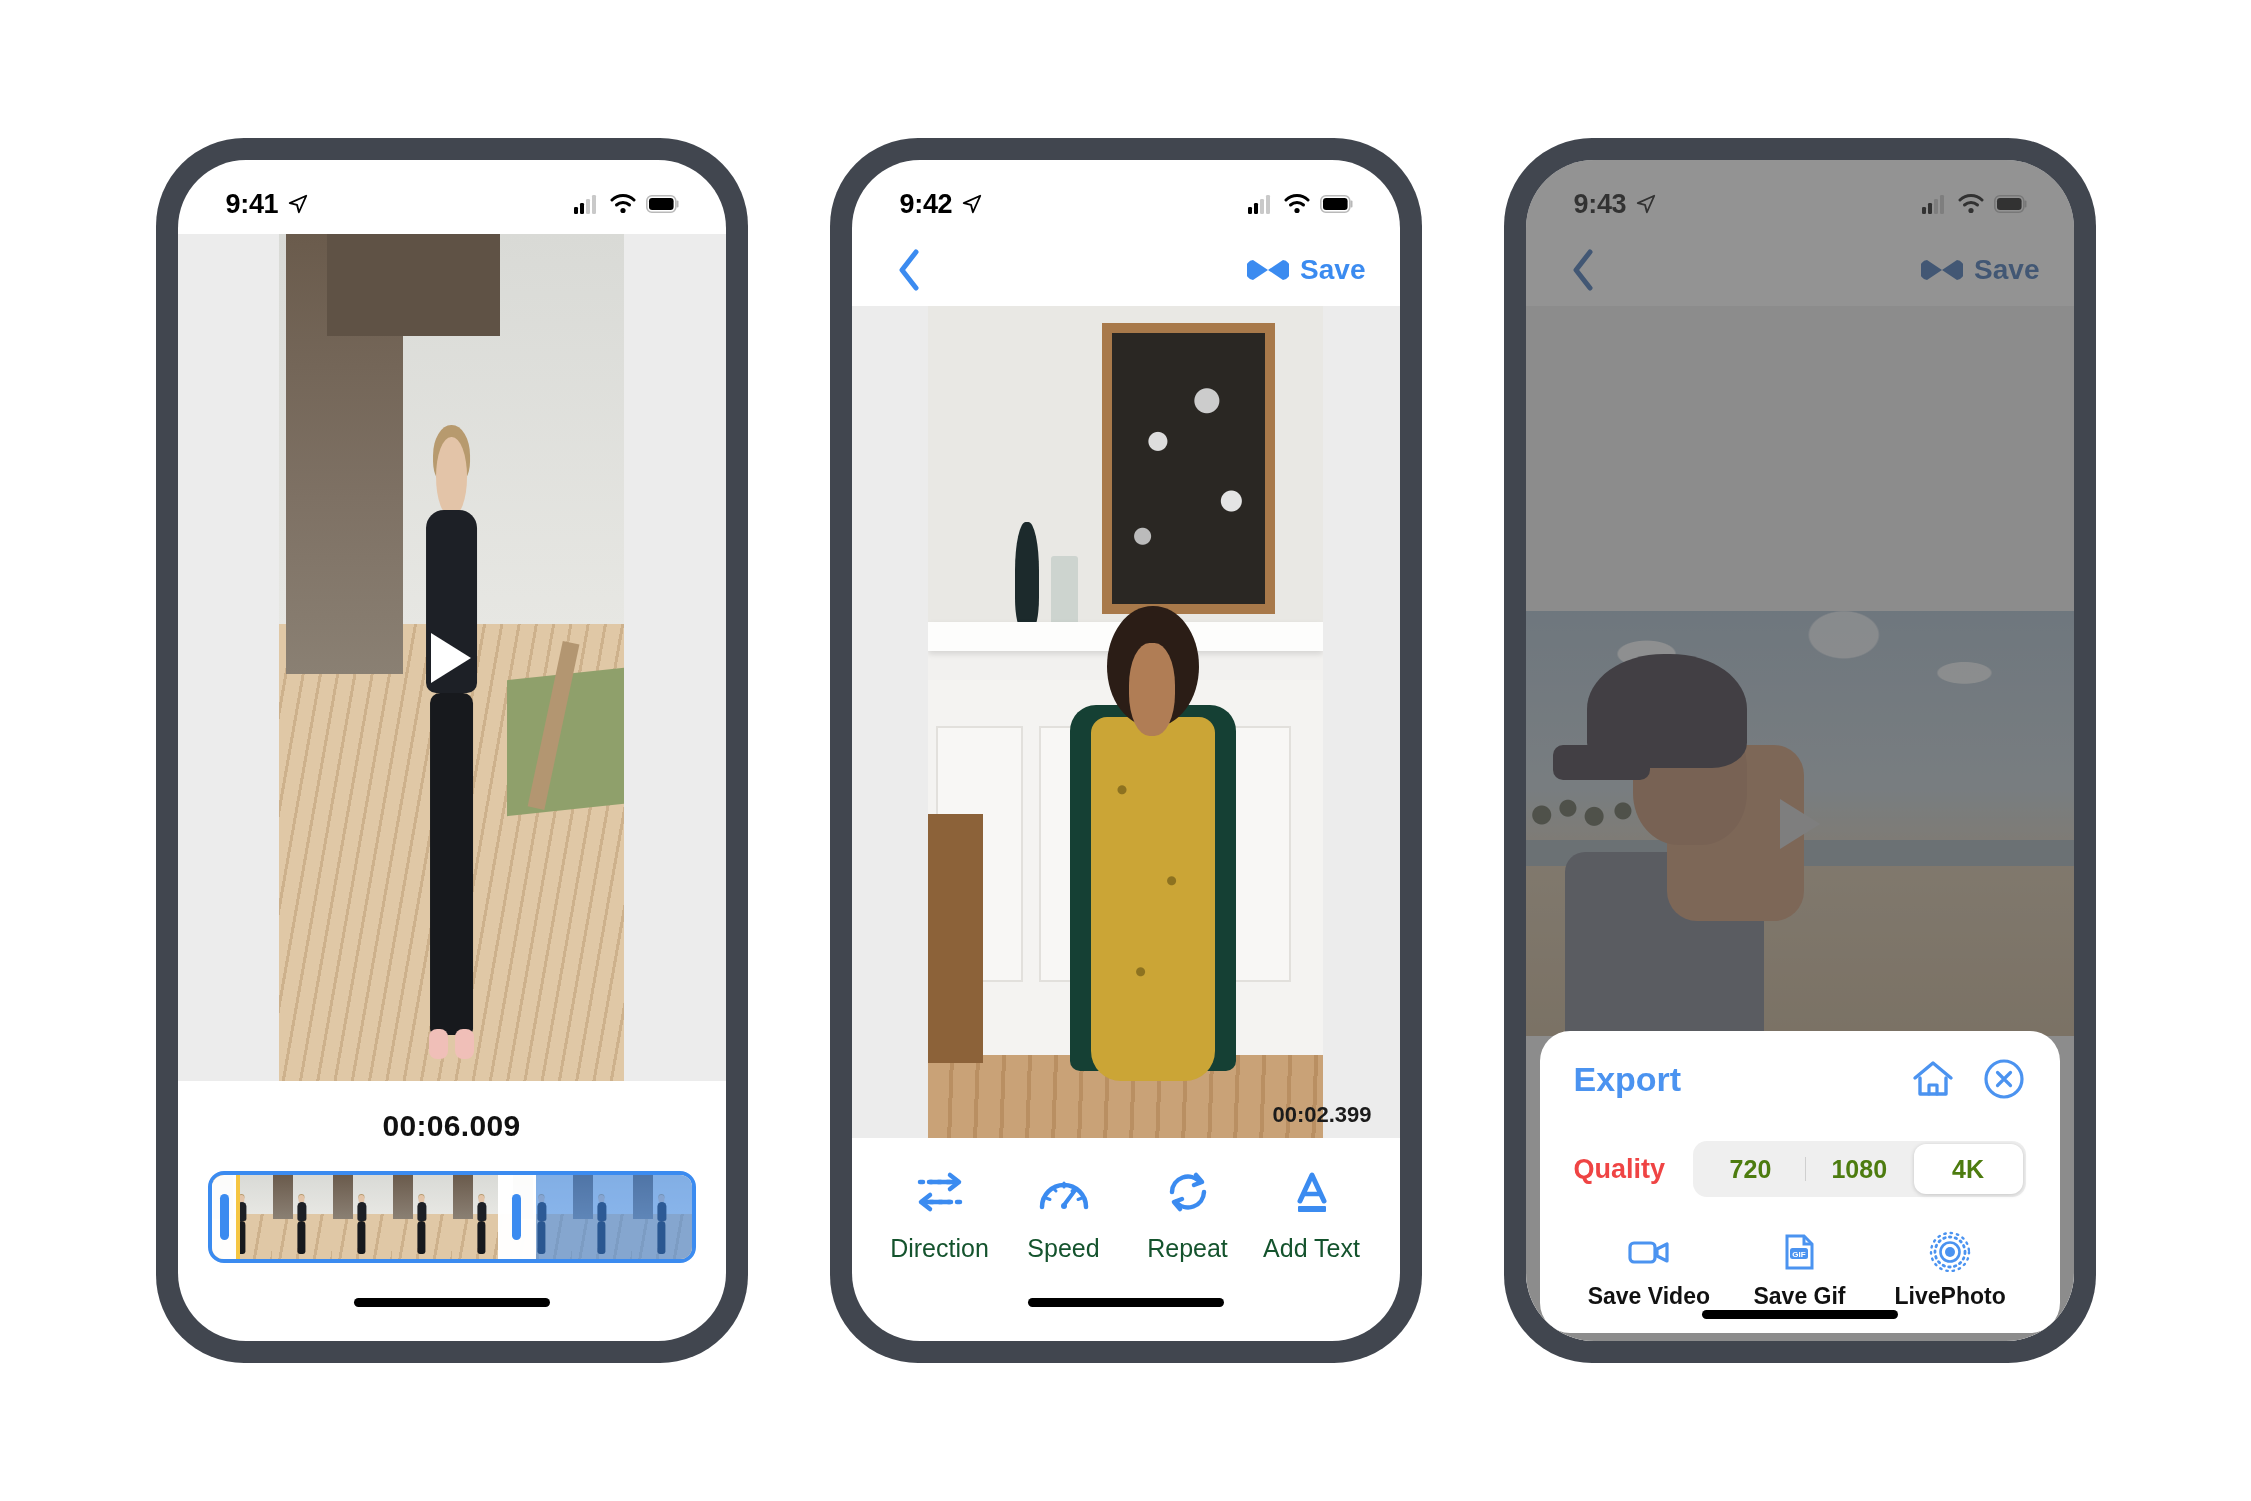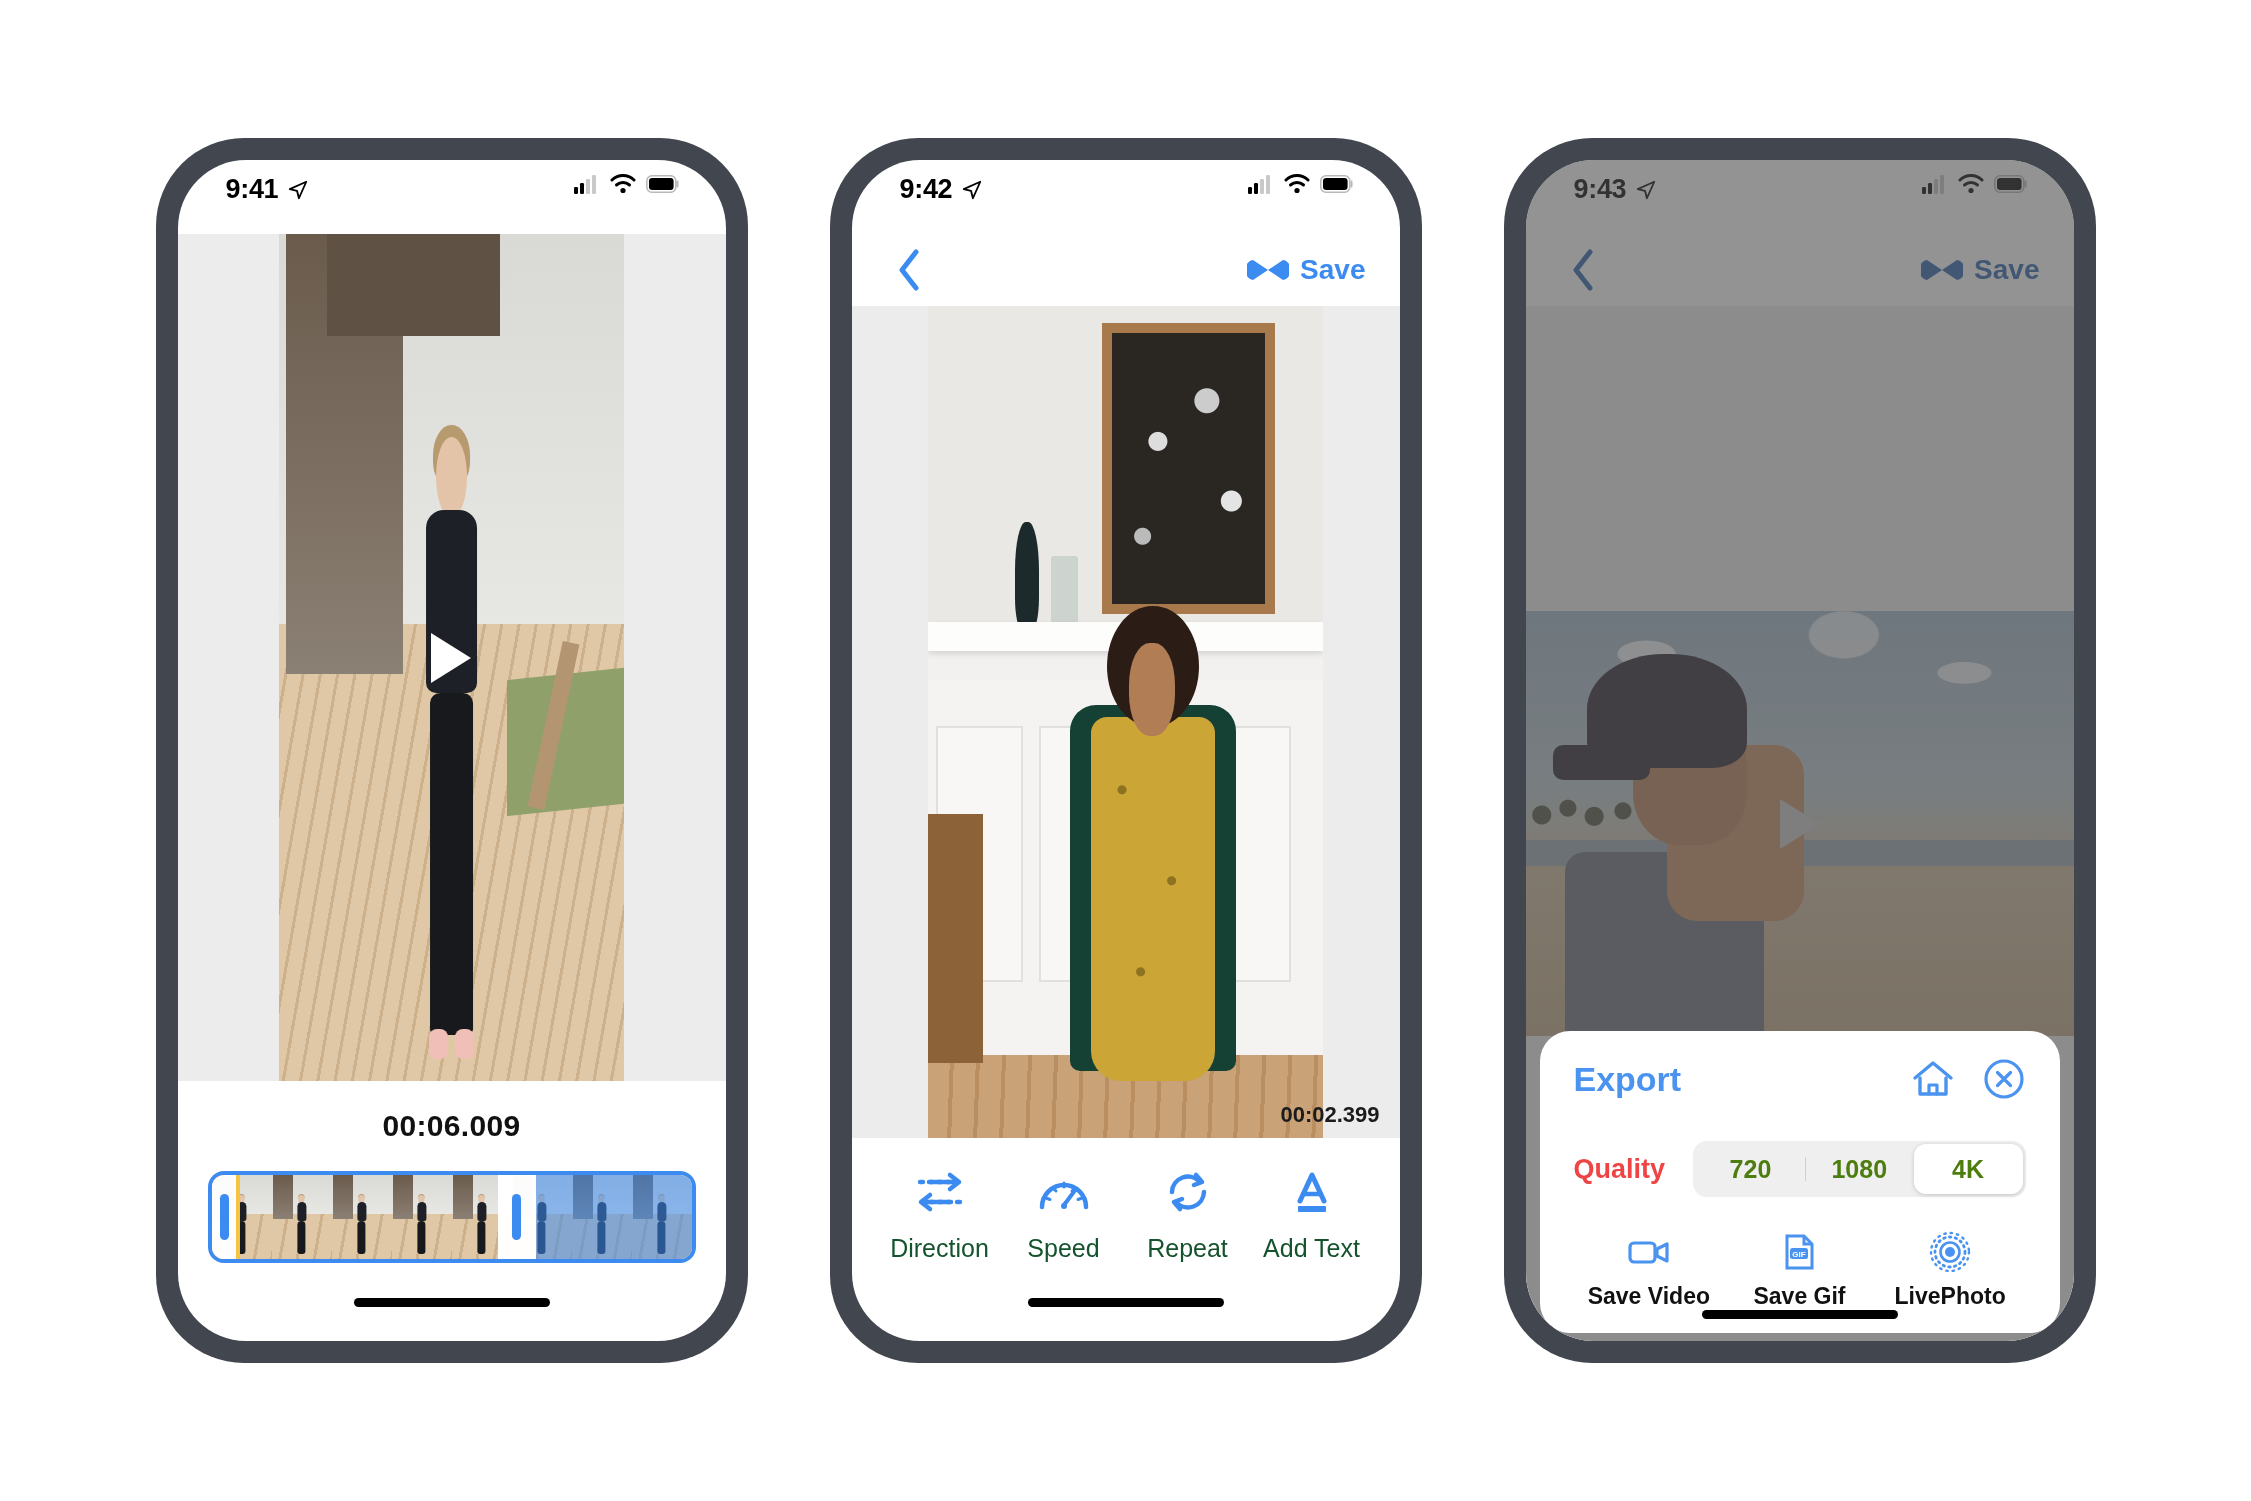--- a/index.html
+++ b/index.html
@@ -38,21 +38,21 @@
     overflow: hidden;
     display: flex;
     flex-direction: column;
   }
 
   
   .statusbar {
     height: 74px;
     flex: 0 0 74px;
     display: flex;
-    align-items: flex-start;
+    align-items: center;
     justify-content: space-between;
     padding: 14px 46px 0 48px;
     position: relative;
     z-index: 3;
   }
   .sb-left {
     display: flex;
     align-items: center;
     gap: 9px;
     font-size: 27px;
@@ -133,21 +133,21 @@
     width: 0; height: 0;
     border-left: 40px solid #ffffff;
     border-top: 25px solid transparent;
     border-bottom: 25px solid transparent;
     cursor: pointer;
     z-index: 4;
   }
   .play-btn.dim { border-left-color: #c9c9c9; }
   .time-overlay {
     position: absolute;
-    right: 20px; bottom: 10px;
+    right: 28px; bottom: 10px;
     font-size: 22px;
     font-weight: 600;
     color: #1b1b1b;
     z-index: 4;
   }
 
   
   .trim-panel {
     flex: 0 0 auto;
     background: #fff;

